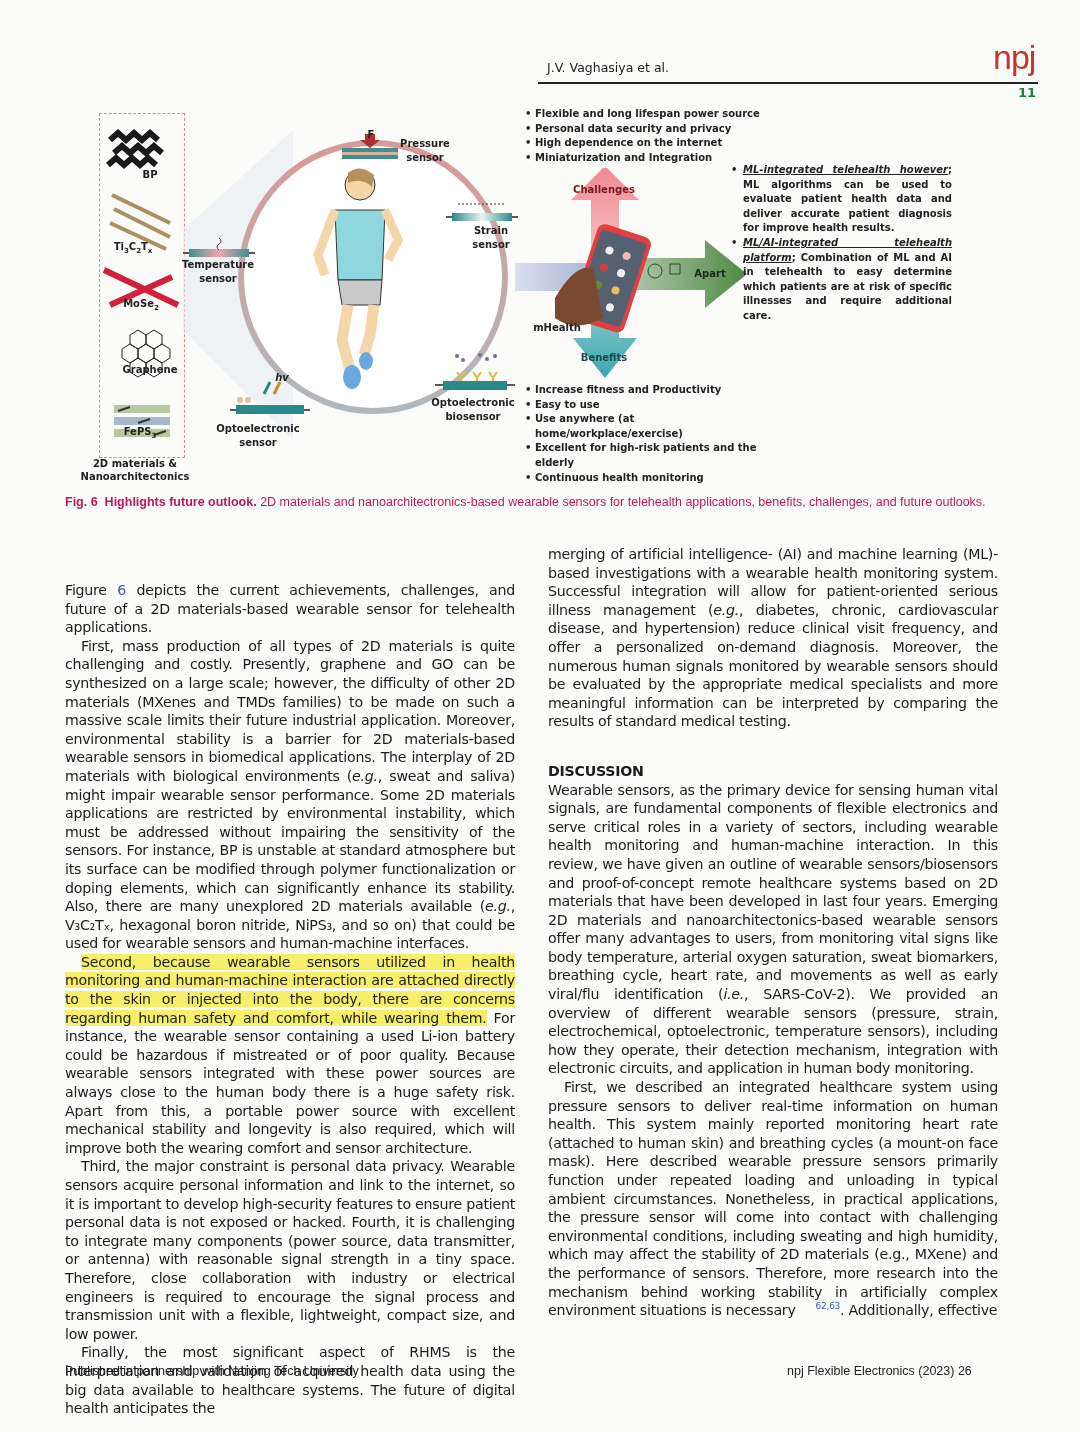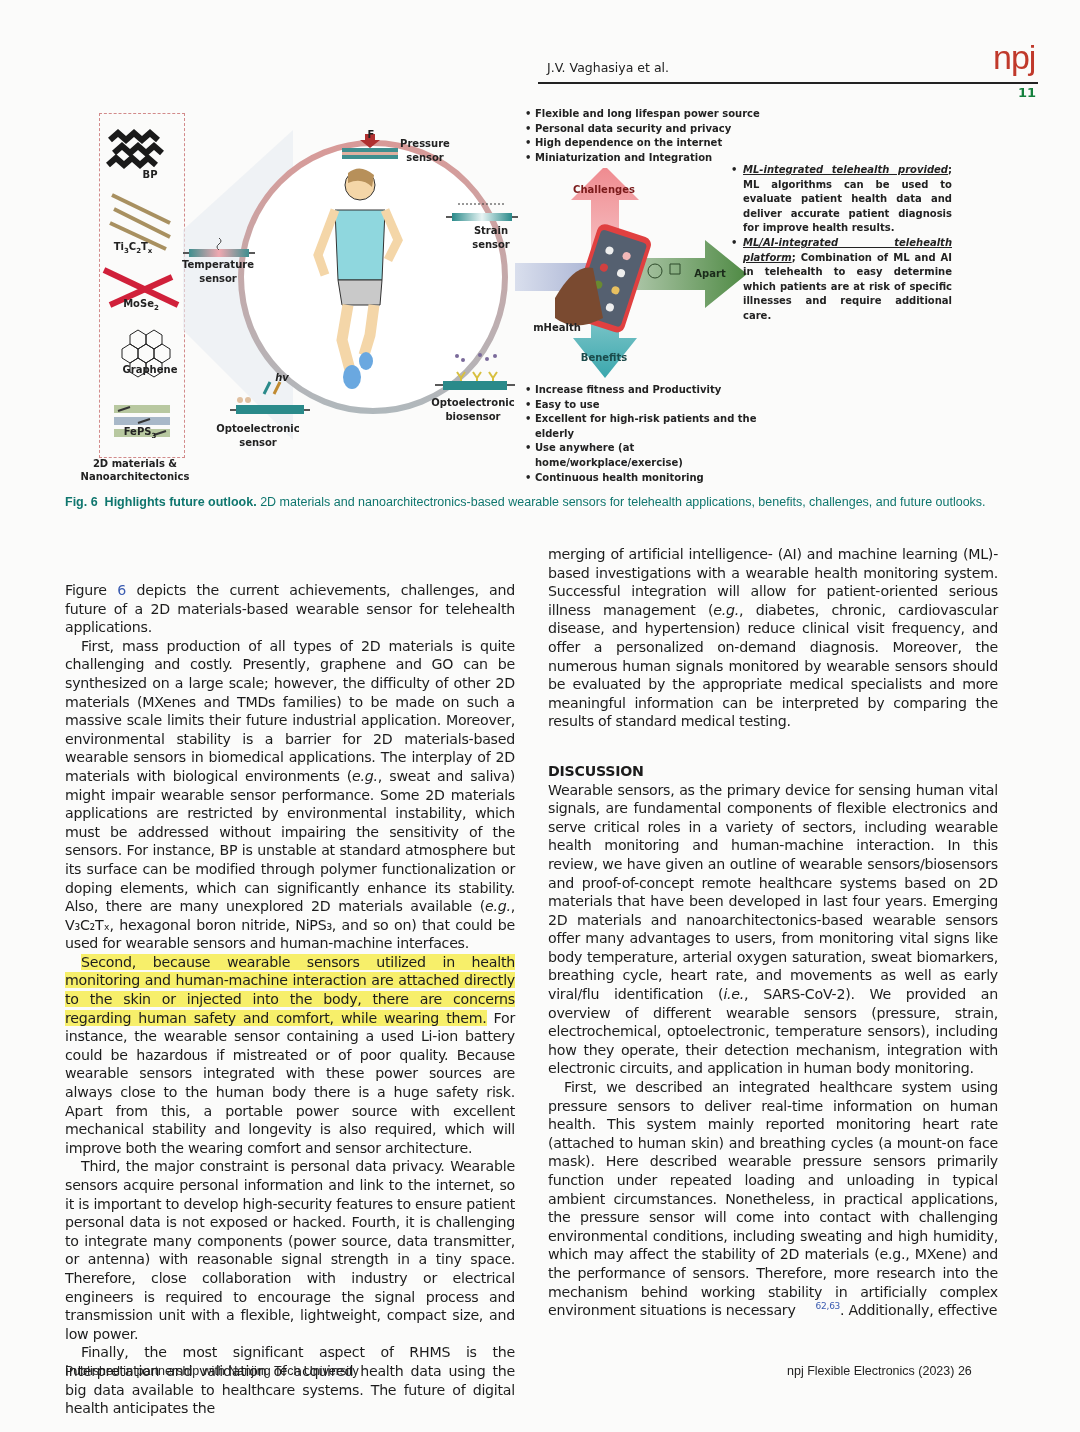--- a/index.html
+++ b/index.html
@@ -12,21 +12,21 @@
   .mat-box{left:99px;top:113px;width:84px;height:343px;border:1px dashed #d28a8a;}
   .lbl{font-weight:bold;font-size:10px;color:#222;text-align:center;line-height:14px;}
   .bul{font-weight:bold;font-size:10px;color:#222;line-height:14.6px;}
   .bul li{list-style:none;position:relative;padding-left:10px;}
   .bul li:before{content:"•";position:absolute;left:0;}
   ul{margin:0;padding:0;}
   .future-txt{left:731px;top:163px;width:221px;font-size:10px;font-weight:bold;color:#222;line-height:14.6px;text-align:justify;}
   .future-txt li{list-style:none;position:relative;padding-left:12px;}
   .future-txt li:before{content:"•";position:absolute;left:0;}
   .future-txt u{font-style:italic;}
-  .caption{left:65px;top:494px;width:972px;font-size:12.5px;line-height:16px;font-family:"Liberation Sans",sans-serif;color:#0f766e;text-align:justify;}
+  .caption{left:65px;top:494px;width:972px;font-size:12.5px;line-height:16px;font-family:"Liberation Sans",sans-serif;color:#be185d;text-align:justify;}
   .caption b{font-weight:bold;}
   .col{font-size:14.2px;line-height:18.6px;text-align:justify;font-family:"DejaVu Sans",sans-serif;color:#1c1c1c;letter-spacing:-0.25px;}
   .col p{margin:0;}
   .ind{text-indent:16px;}
   .col-l{left:65px;top:545px;width:450px;margin-top:36px;}
   .col-r{left:548px;top:545px;width:450px;}
   .hl{background:#f7ef6a;}
   .disc{font-weight:bold;margin-top:31px !important;}
   .sup{font-size:9px;vertical-align:super;color:#3a5bb0;line-height:0;padding-left:20px;}
   .link{color:#3a5bb0;}
@@ -242,27 +242,27 @@
   <ul class="abs bul" style="left:525px;top:107px;width:240px">
     <li>Flexible and long lifespan power source</li>
     <li>Personal data security and privacy</li>
     <li>High dependence on the internet</li>
     <li>Miniaturization and Integration</li>
   </ul>
 
   <ul class="abs bul" style="left:525px;top:383px;width:260px">
     <li>Increase fitness and Productivity</li>
     <li>Easy to use</li>
+    <li>Use anywhere (at home/workplace/exercise)</li>
     <li>Excellent for high-risk patients and the elderly</li>
-    <li>Use anywhere (at home/workplace/exercise)</li>
     <li>Continuous health monitoring</li>
   </ul>
 
   <ul class="abs future-txt">
-    <li><u>ML-integrated telehealth provided</u><span>; ML algorithms can be used to evaluate patient health data and deliver accurate patient diagnosis for improve health results.</span></li>
+    <li><u>ML-integrated telehealth however</u><span>; ML algorithms can be used to evaluate patient health data and deliver accurate patient diagnosis for improve health results.</span></li>
     <li><u>ML/AI-integrated telehealth platform</u><span>; Combination of ML and AI in telehealth to easy determine which patients are at risk of specific illnesses and require additional care.</span></li>
   </ul>
 </div>
 
 <div class="abs caption">
   <b>Fig. 6</b>&nbsp;&nbsp;<b>Highlights future outlook.</b><span> 2D materials and nanoarchitectronics-based wearable sensors for telehealth applications, benefits, challenges, and future outlooks.</span>
 </div>
 
 <div class="abs col col-l">
   <p><span>Figure </span><span class="link">6</span><span> depicts the current achievements, challenges, and future of a 2D materials-based wearable sensor for telehealth applications.</span></p>

